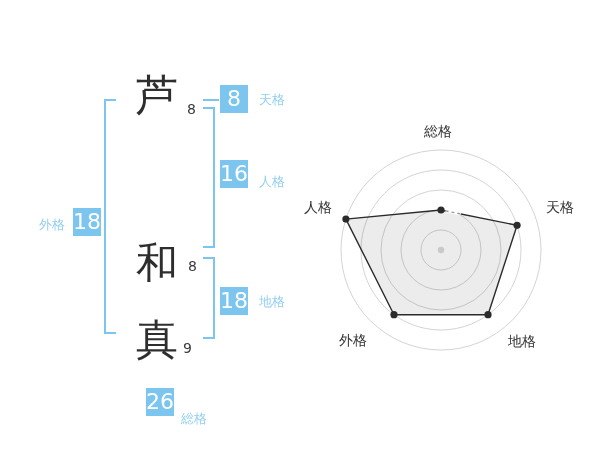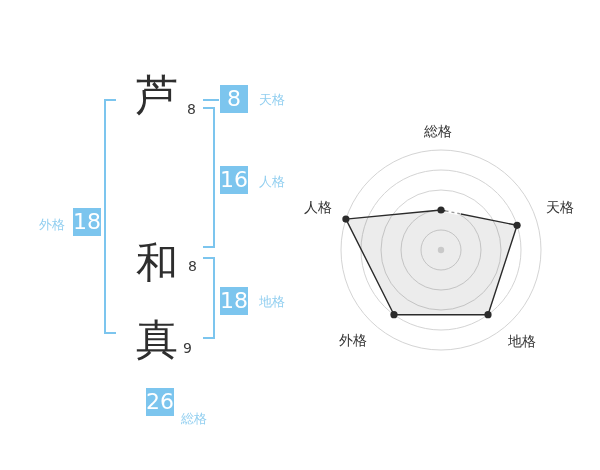--- a/index.html
+++ b/index.html
@@ -74,21 +74,21 @@
   <div class="abs strokes" style="left:183px; top:341px;">9</div>
 
   <div class="abs bracket-left" style="left:104px; top:99px; width:10px; height:231px;"></div>
   <div class="abs tick" style="left:203px; top:99px; width:16px;"></div>
   <div class="abs bracket-right" style="left:203px; top:107px; width:10px; height:137px;"></div>
   <div class="abs bracket-right" style="left:203px; top:257px; width:10px; height:78px;"></div>
 
   <div class="abs vbox" style="left:220px; top:85px;">8</div>
   <div class="abs vlabel" style="left:259px; top:93px;">天格</div>
 
-  <div class="abs vbox" style="left:220px; top:166px;">16</div>
+  <div class="abs vbox" style="left:220px; top:160px;">16</div>
   <div class="abs vlabel" style="left:259px; top:175px;">人格</div>
 
   <div class="abs vbox" style="left:220px; top:287px;">18</div>
   <div class="abs vlabel" style="left:259px; top:295px;">地格</div>
 
   <div class="abs vlabel" style="left:39px; top:218px;">外格</div>
   <div class="abs vbox" style="left:73px; top:208px;">18</div>
 
   <div class="abs vbox" style="left:146px; top:388px;">26</div>
   <div class="abs vlabel" style="left:181px; top:412px;">総格</div>

